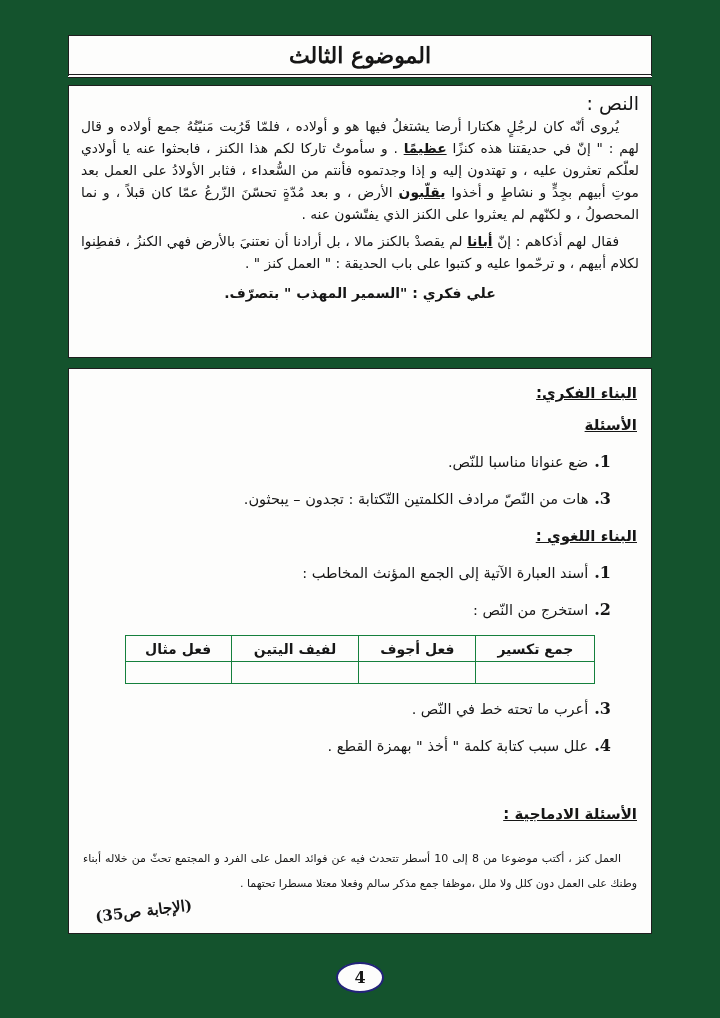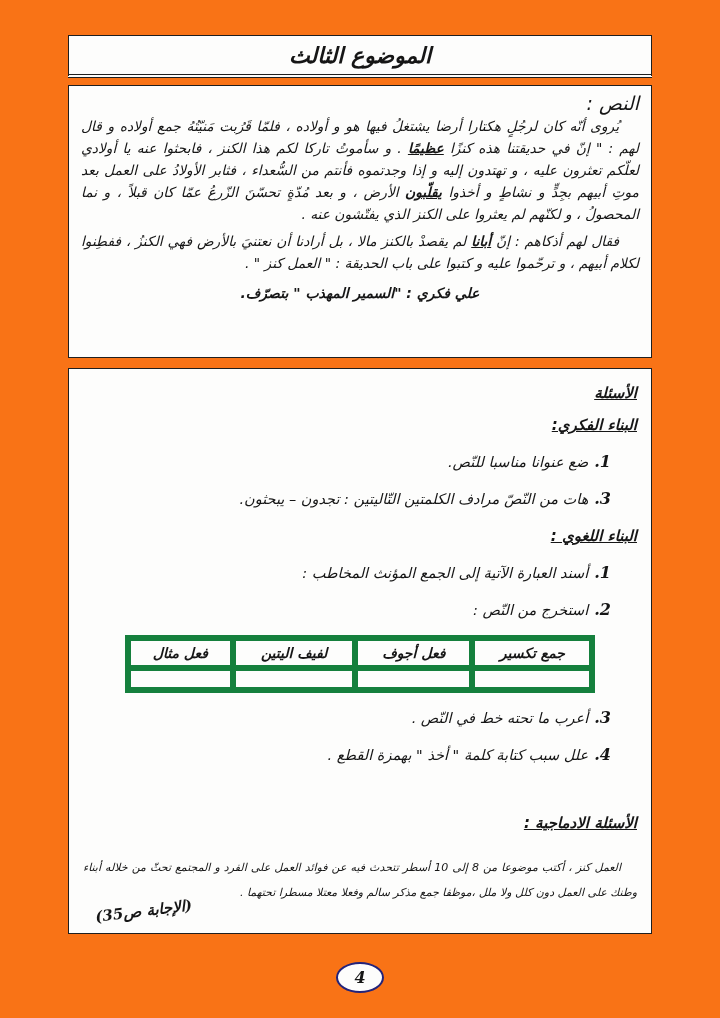--- a/index.html
+++ b/index.html
@@ -1,21 +1,21 @@
 <!DOCTYPE html>
 <html lang="ar" dir="rtl"><head>
 <meta charset="utf-8">
 <style>
   html,body{margin:0;padding:0;background:#ffffff;}
   *{box-sizing:border-box;}
   p{margin:0;}
   .page{
     position:relative;width:720px;height:1018px;margin:0 auto;
-    background:#f97316;color:#161616;direction:rtl;
-    font-family:"DejaVu Sans",sans-serif;overflow:hidden;font-style:italic;
+    background:#14532d;color:#161616;direction:rtl;
+    font-family:"DejaVu Sans",sans-serif;overflow:hidden;
   }
   .box{position:absolute;border:1px solid #1f1f1f;background:#fdfdfc;overflow:hidden;}
 
   
   .title-box{left:68px;top:35px;width:584px;height:43px;border-bottom:4px double #1f1f1f;
     display:flex;align-items:center;justify-content:center;}
   .title-text{font-family:"DejaVu Serif",serif;font-weight:bold;font-size:22px;letter-spacing:1px;}
 
   
   .text-box{left:68px;top:85px;width:584px;height:273px;padding:7px 12px 4px 12px;
@@ -27,21 +27,21 @@
   .attribution{text-align:center;font-weight:bold;font-size:14px;margin-top:8px;}
 
   
   .questions-box{left:68px;top:368px;width:584px;height:566px;padding:10px 14px;
     font-size:14.5px;line-height:24px;}
   .u-heading{font-weight:bold;text-decoration:underline;font-size:15px;margin:2px 0 8px;}
   .q-item{padding-right:26px;margin:13px 0;}
   .q-num{font-weight:bold;font-family:"DejaVu Serif",serif;font-size:16px;margin-left:6px;}
   .quote-line{padding-right:8px;margin:2px 0 8px;}
   .extract-table{border-collapse:collapse;width:85%;margin:10px auto 12px;}
-  .extract-table th,.extract-table td{border:6px solid #15803d;text-align:center;padding:0 6px;}
+  .extract-table th,.extract-table td{border:1px solid #15803d;text-align:center;padding:0 6px;}
   .extract-table th{font-weight:bold;font-size:14px;height:26px;}
   .extract-table td{height:22px;}
   .idmajiya-heading{margin-top:44px;}
   .idmajiya-para{text-align:justify;text-indent:16px;margin-top:20px;font-size:11px;line-height:25px;}
   .answer-note{position:absolute;left:26px;bottom:10px;transform:rotate(-7deg);
     font-weight:bold;font-size:15px;font-family:"DejaVu Serif",serif;}
 
   
   .page-badge{position:absolute;left:50%;top:962px;transform:translateX(-50%);
     width:48px;height:31px;border:2px solid #23237a;border-radius:50%;
@@ -58,29 +58,29 @@
   </div>
 
   <div class="box text-box">
     <div class="text-label">النص :</div>
     <p class="para p1"><span>يُروى أنّه كان لرجُلٍ هكتارا أرضا يشتغلُ فيها هو و أولاده ، فلمّا قَرُبت مَنيّتُهُ جمع أولاده و قال لهم : " إنّ في حديقتنا هذه كنزًا </span><span class="hl">عظيمًا</span><span> . و سأموتُ تاركا لكم هذا الكنز ، فابحثوا عنه يا أولادي لعلّكم تعثرون عليه ، و تهتدون إليه و إذا وجدتموه فأنتم من السُّعداء ، فثابر الأولادُ على العمل بعد موتِ أبيهم بجِدٍّ و نشاطٍ و أخذوا </span><span class="hl">يقلّبون</span><span> الأرض ، و بعد مُدّةٍ تحسّنَ الزّرعُ عمّا كان قبلاً ، و نما المحصولُ ، و لكنّهم لم يعثروا على الكنز الذي يفتّشون عنه .</span></p>
     <p class="para p2"><span>فقال لهم أذكاهم : إنّ </span><span class="hl">أبانا</span><span> لم يقصدْ بالكنز مالا ، بل أرادنا أن نعتنيَ بالأرض فهي الكنزُ ، ففطِنوا لكلام أبيهم ، و ترحّموا عليه و كتبوا على باب الحديقة : " العمل كنز " .</span></p>
     <div class="attribution">علي فكري : "السمير المهذب " بتصرّف.</div>
   </div>
 
   <div class="box questions-box">
+    <div class="u-heading">البناء الفكري:</div>
+
     <div class="u-heading">الأسئلة</div>
-
-    <div class="u-heading">البناء الفكري:</div>
 
     <div class="q-item">
       <span class="q-num">1.</span><span>ضع عنوانا مناسبا للنّص.</span>
     </div>
     <div class="q-item">
-      <span class="q-num">3.</span><span>هات من النّصّ مرادف الكلمتين التّاليتين : تجدون – يبحثون.</span>
+      <span class="q-num">3.</span><span>هات من النّصّ مرادف الكلمتين التّكتابة : تجدون – يبحثون.</span>
     </div>
 
     <div class="u-heading">البناء اللغوي :</div>
 
     <div class="q-item">
       <span class="q-num">1.</span><span>أسند العبارة الآتية إلى الجمع المؤنث المخاطب :</span>
     </div>
 
     <div class="q-item">
       <span class="q-num">2.</span><span>استخرج من النّص :</span>

